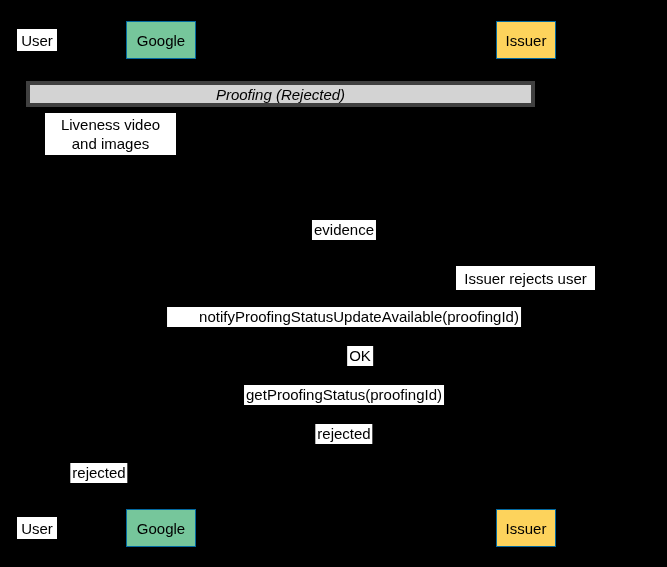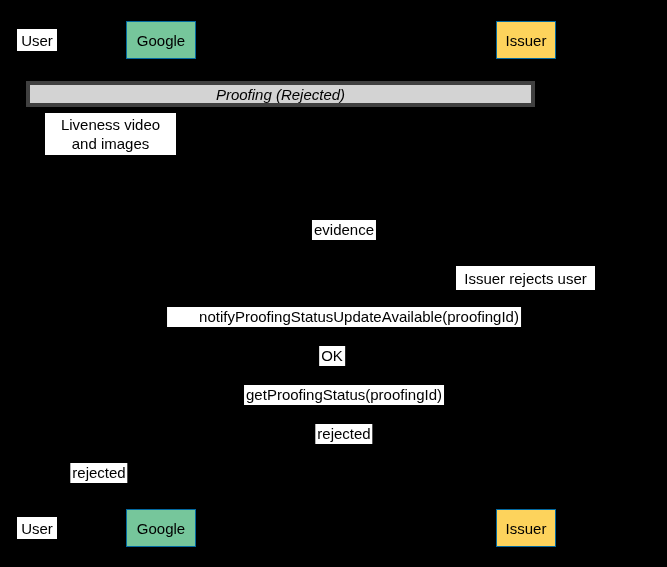--- a/index.html
+++ b/index.html
@@ -157,21 +157,21 @@
   </div>
 
   <div class="arrow-line" style="left:169px; top:330px; width:357px;"></div>
   <div class="arrow-head left" style="left:161px; top:326px;"></div>
   <div class="msg-label" style="left:344px; top:307px;padding-left:32px;">
     <span>notifyProofingStatusUpdateAvailable(proofingId)</span>
   </div>
 
   <div class="arrow-line" style="left:161px; top:369px; width:357px;"></div>
   <div class="arrow-head right" style="left:518px; top:365px;"></div>
-  <div class="msg-label" style="left:332px; top:346px;">
+  <div class="msg-label" style="left:360px; top:346px;">
     <span>OK</span>
   </div>
 
   <div class="arrow-line" style="left:161px; top:408px; width:357px;"></div>
   <div class="arrow-head right" style="left:518px; top:404px;"></div>
   <div class="msg-label" style="left:344px; top:385px;">
     <span>getProofingStatus(proofingId)</span>
   </div>
 
   <div class="arrow-line" style="left:169px; top:447px; width:357px;"></div>

